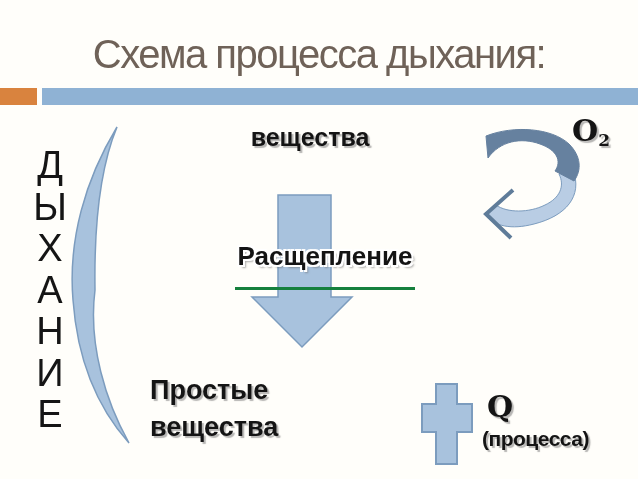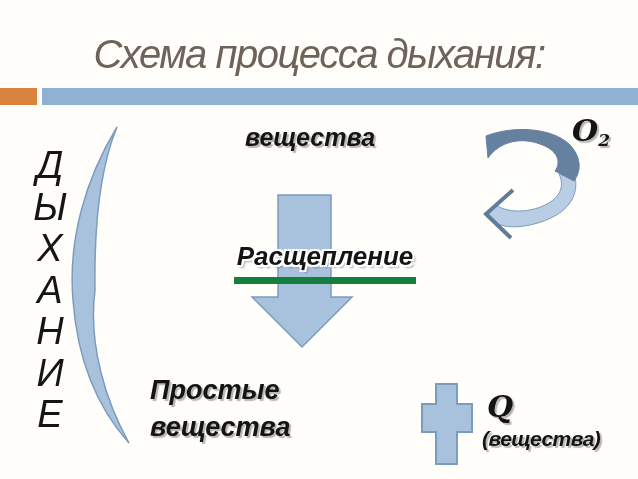--- a/index.html
+++ b/index.html
@@ -15,21 +15,20 @@
     --text-color:#141414;
   }
   html,body{margin:0;padding:0;background:#e9e9e9;}
   .slide{
     position:relative;
     width:638px;height:479px;
     background:var(--background);
     overflow:hidden;
     font-family:"Liberation Sans",sans-serif;
     color:var(--text-color);
-    font-style:italic;
   }
   .title{
     position:absolute;left:0;top:32px;width:100%;
     text-align:center;
     font-size:40px;line-height:44px;
     letter-spacing:-1.5px;
     color:var(--title-color);
     font-weight:400;
   }
   .bar-orange{
@@ -55,22 +54,22 @@
     text-align:center;
     font-weight:700;font-size:25px;line-height:35px;
   }
   .process-wrap{
     left:150px;top:243px;width:322px;
     text-align:center;
   }
   .process-text{
     display:inline-block;
     font-weight:700;font-size:26px;line-height:1;
-    padding:0 3px 8px 3px;
-    border-bottom:7px solid #15803d;
+    padding:0 3px 18px 3px;
+    border-bottom:3px solid #15803d;
     text-shadow:
       -2px -2px 0 #fff, 2px -2px 0 #fff, -2px 2px 0 #fff, 2px 2px 0 #fff,
       3px 3px 2px rgba(95,95,95,0.5);
     margin-left: 28px;
   }
   .simple{
     left:150px;top:372px;width:318px;
     font-weight:700;font-size:27px;line-height:37px;
   }
   .o2{
@@ -139,15 +138,15 @@
   <div class="txt simple shadowed">
     <div>Простые</div>
     <div>вещества</div>
   </div>
 
   <div class="txt o2 shadowed">
     <span>О</span><sub>2</sub>
   </div>
 
   <div class="txt q shadowed">Q</div>
-  <div class="txt energy shadowed">(вещества)</div>
+  <div class="txt energy shadowed">(процесса)</div>
 
 </div>
 
 </body></html>

